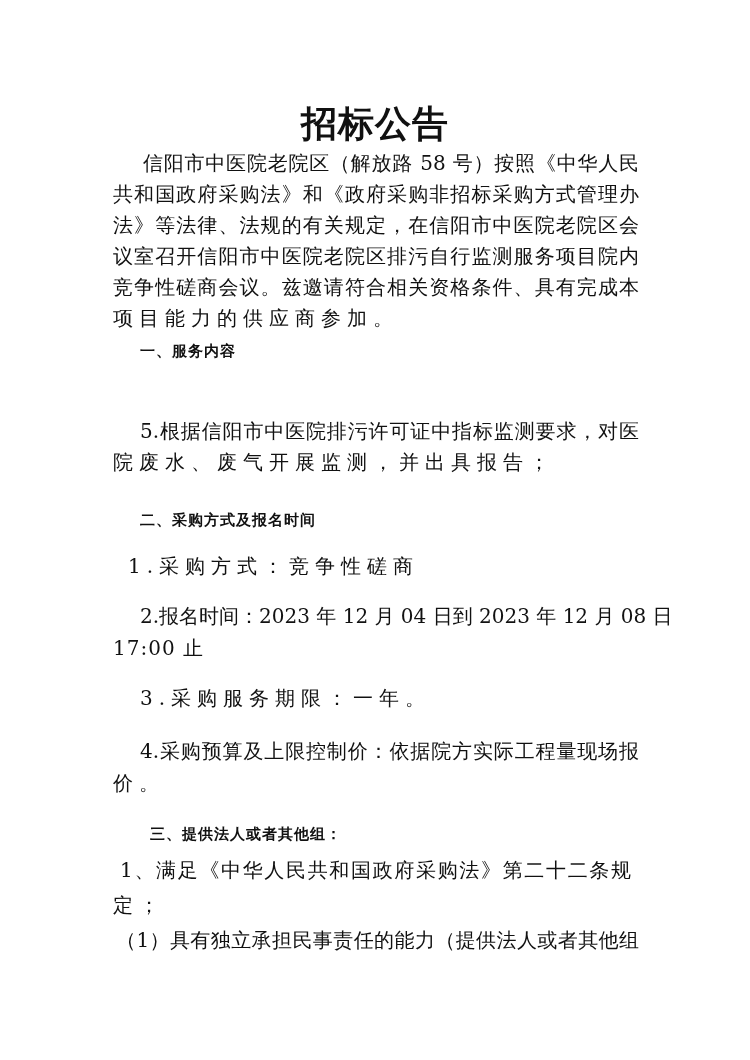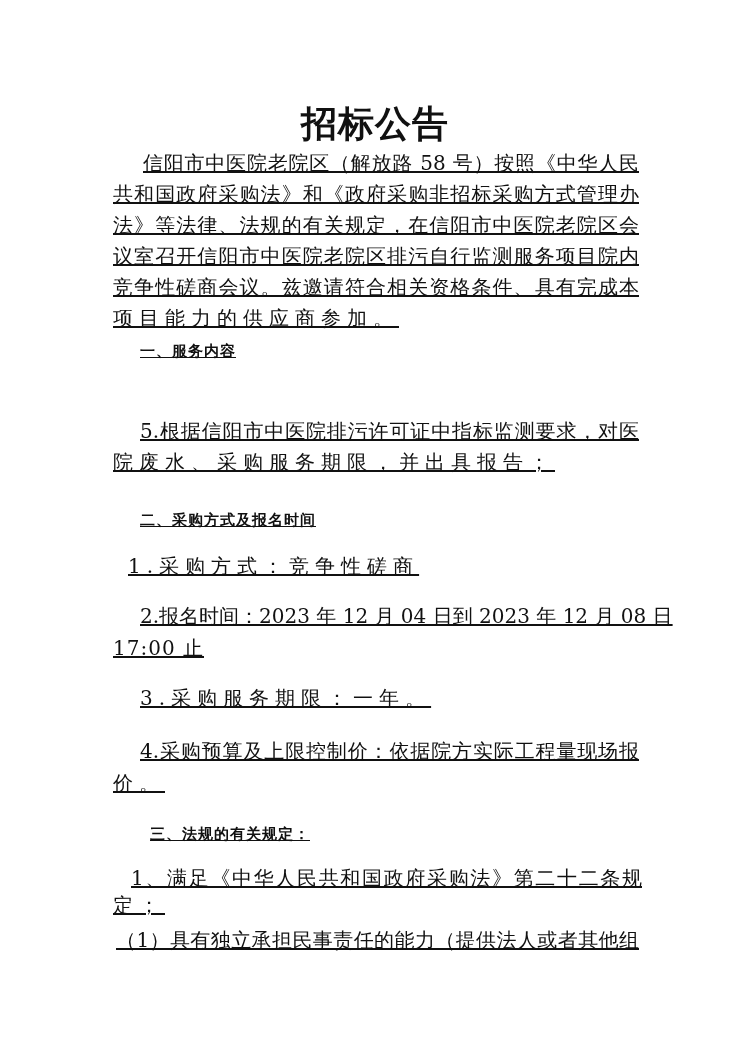--- a/index.html
+++ b/index.html
@@ -1,19 +1,19 @@
 <!DOCTYPE html>
 <html><head>
 <meta charset="utf-8">
 <style>
   html, body { margin: 0; padding: 0; background: #ffffff; }
   body { width: 750px; height: 1060px; position: relative; overflow: hidden;
          font-family: "DejaVu Serif", "Liberation Serif", serif; color: #111; }
   .line { position: absolute; left: 113px; width: 526px; white-space: nowrap;
-          font-size: 20px; line-height: 26px; letter-spacing: 6px; text-decoration: underline; }
+          font-size: 20px; line-height: 26px; letter-spacing: 6px; }
   .title { position: absolute; left: 0; width: 750px; text-align: center; top: 100px;
            font-size: 36px; font-weight: bold; letter-spacing: 1px;
            font-family: "DejaVu Serif", serif; }
   .heading { font-family: "DejaVu Sans", "Liberation Sans", sans-serif; font-weight: bold;
              letter-spacing: 1px; font-size: 15px; }
   .just { text-align: justify; text-align-last: justify; letter-spacing: 0; }
 </style>
 </head>
 <body>
 
@@ -25,32 +25,32 @@
     <div class="line just" style="top:181px;">共和国政府采购法》和《政府采购非招标采购方式管理办</div>
     <div class="line just" style="top:212px;">法》等法律、法规的有关规定，在信阳市中医院老院区会</div>
     <div class="line just" style="top:243px;">议室召开信阳市中医院老院区排污自行监测服务项目院内</div>
     <div class="line just" style="top:274px;">竞争性磋商会议。兹邀请符合相关资格条件、具有完成本</div>
     <div class="line" style="top:305px;">项目能力的供应商参加。</div>
   </div>
 
   <div>
     <div class="line heading" style="top:338px; left:140px;">一、服务内容</div>
     <div class="line just" style="top:418px; left:140px; width:499px;">5.根据信阳市中医院排污许可证中指标监测要求，对医</div>
-    <div class="line" style="top:449px;">院废水、采购服务期限，并出具报告；</div>
+    <div class="line" style="top:449px;">院废水、废气开展监测，并出具报告；</div>
   </div>
 
   <div>
     <div class="line heading" style="top:507px; left:140px;">二、采购方式及报名时间</div>
     <div class="line" style="top:553px; left:128px;">1.采购方式：竞争性磋商</div>
     <div class="line just" style="top:603px; left:140px; width:499px;">2.报名时间：2023 年 12 月 04 日到 2023 年 12 月 08 日</div>
     <div class="line" style="top:635px; letter-spacing:1px;">17:00 止</div>
     <div class="line" style="top:685px; left:140px;">3.采购服务期限：一年。</div>
     <div class="line just" style="top:738px; left:140px; width:499px;">4.采购预算及上限控制价：依据院方实际工程量现场报</div>
     <div class="line" style="top:770px;">价。</div>
   </div>
 
   <div>
-    <div class="line heading" style="top:821px; left:150px;">三、法规的有关规定：</div>
-    <div class="line just" style="top:857px; left:131px; width:511px;margin-top:8px;">1、满足《中华人民共和国政府采购法》第二十二条规</div>
+    <div class="line heading" style="top:821px; left:150px;">三、提供法人或者其他组：</div>
+    <div class="line just" style="top:857px; left:120px; width:511px;">1、满足《中华人民共和国政府采购法》第二十二条规</div>
     <div class="line" style="top:892px;">定；</div>
     <div class="line just" style="top:927px; left:116px; width:523px;">（1）具有独立承担民事责任的能力（提供法人或者其他组</div>
   </div>
 </div>
 
 </body></html>

